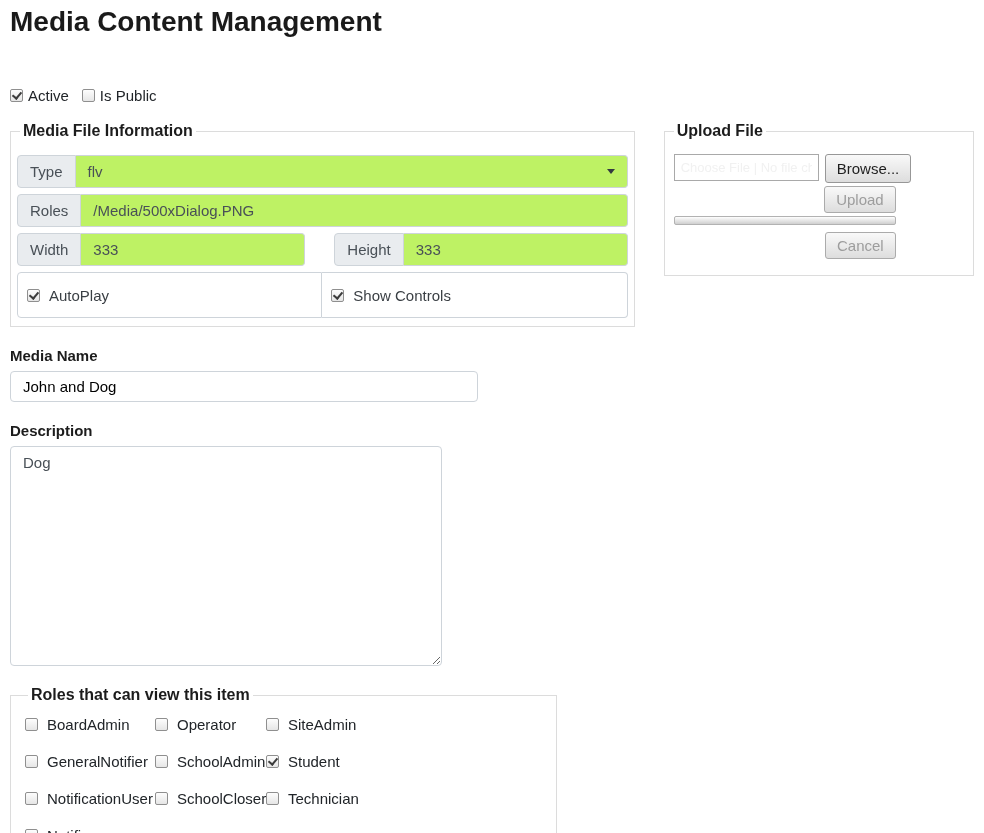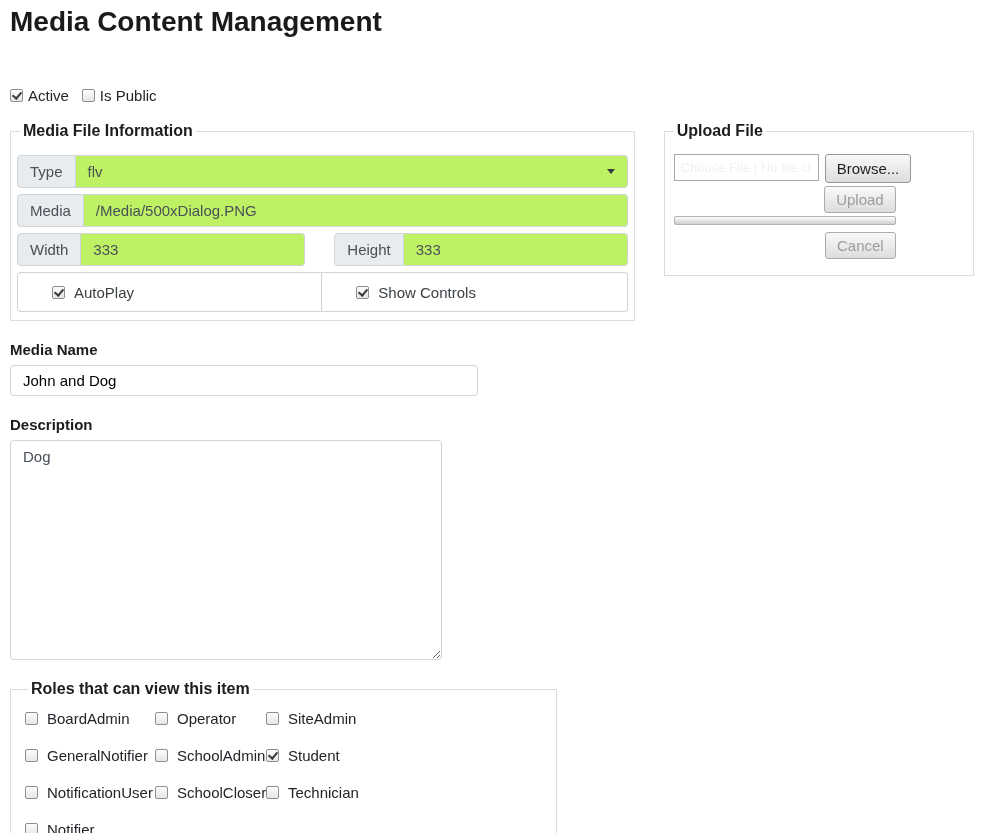--- a/index.html
+++ b/index.html
@@ -109,24 +109,24 @@
     border-left: 4px solid transparent;
     border-right: 4px solid transparent;
     border-top: 5px solid #343a40;
   }
   .row2 { display: flex; gap: 29px; }
   .row2 .igroup { flex: 1 1 0; }
 
   .checkrow { display: flex; margin-top: 6px; }
   .check-box {
     border: 1px solid #ced4da;
-    height: 40px;
+    height: 46px;
     display: flex; align-items: center;
     gap: 9px;
-    padding-left: 34px;
+    padding-left: 9px;
     color: #3a3f44;
   }
   .check-box.left { width: 50%; border-radius: 4px 0 0 4px; }
   .check-box.right { width: 50%; border-left: 0; border-radius: 0 4px 4px 0; }
 
   
   .upload-body { width: 222px; margin-top: 8px; display: flex; flex-direction: column; margin-left: 3px; }
   .upload-row1 { display: flex; gap: 6px; align-items: flex-start; }
   .file-input {
     width: 145px; height: 27px;
@@ -238,21 +238,21 @@
 
       <div class="igroup" style="margin-top:9px;">
         <span class="prepend">Type</span>
         <div class="control">
           <span>flv</span>
           <span class="select-caret"></span>
         </div>
       </div>
 
       <div class="igroup">
-        <span class="prepend">Media</span>
+        <span class="prepend">Roles</span>
         <input class="control" type="text" value="/Media/500xDialog.PNG" style="">
       </div>
 
       <div class="row2">
         <div class="igroup">
           <span class="prepend">Width</span>
           <input class="control" type="text" value="333" style="">
         </div>
         <div class="igroup">
           <span class="prepend">Height</span>

